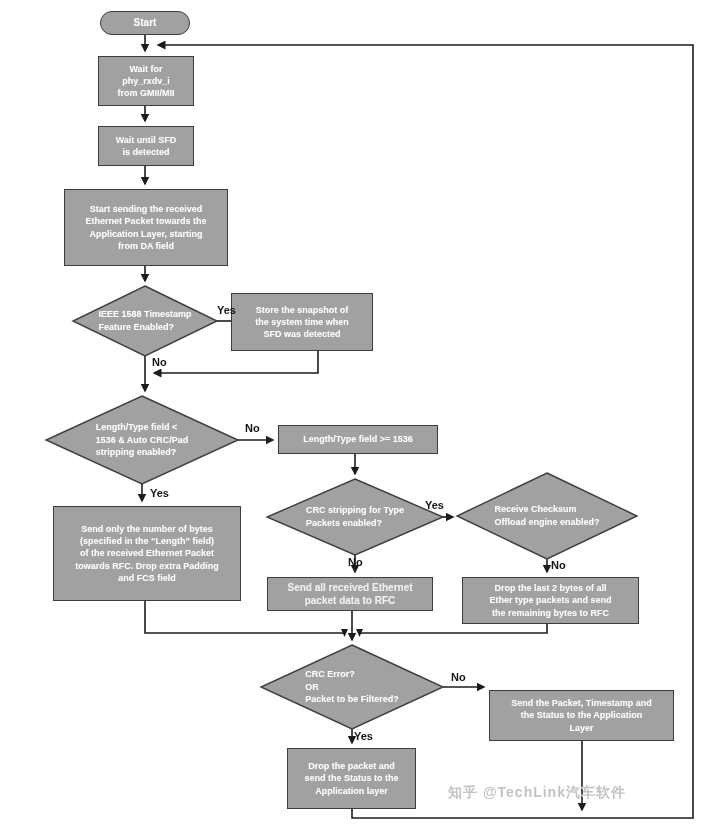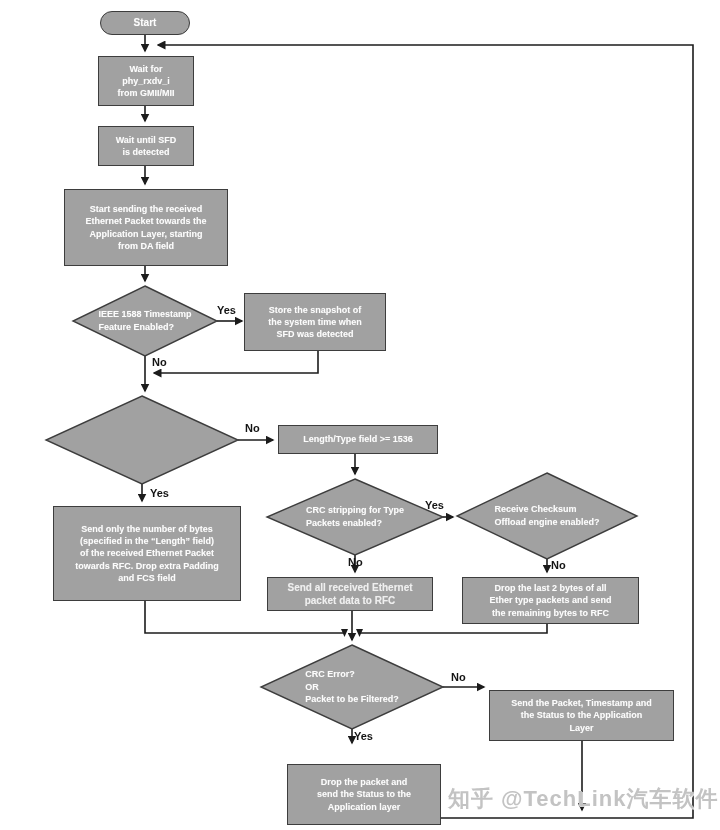--- a/index.html
+++ b/index.html
@@ -19,21 +19,21 @@
   .dmtext{
     position:absolute;display:flex;align-items:center;justify-content:center;text-align:left;
     color:var(--node-text);font-weight:bold;font-size:9px;line-height:1.4;white-space:pre-line;
     text-shadow:0 0 1px rgba(255,255,255,.35);pointer-events:none;
   }
   .elabel{
     position:absolute;color:var(--label);font-weight:bold;font-size:11px;line-height:1;
   }
   .watermark{
     position:absolute;left:448px;top:784px;color:var(--watermark);
-    font-size:22px;font-weight:bold;letter-spacing:1px;white-space:nowrap;
+    font-size:14px;font-weight:bold;letter-spacing:1px;white-space:nowrap;
     text-shadow:1px 1px 0 rgba(255,255,255,.8);
   }
   .sendall{font-size:10px;font-weight:bold;color:#efefef;}
 </style>
 </head>
 <body>
 
 <div class="canvas">
 
   <svg class="wires" viewBox="0 0 720 830" xmlns="http://www.w3.org/2000/svg">
@@ -76,43 +76,46 @@
   <div class="node oval" style="left:100px;top:11px;width:90px;height:24px;">Start</div>
   <div class="node box" style="left:98px;top:56px;width:96px;height:50px;">Wait for
 phy_rxdv_i
 from GMII/MII</div>
   <div class="node box" style="left:98px;top:126px;width:96px;height:40px;">Wait until SFD
 is detected</div>
   <div class="node box" style="left:64px;top:189px;width:164px;height:77px;">Start sending the received
 Ethernet Packet towards the
 Application Layer, starting
 from DA field</div>
-  <div class="node box" style="left:244px;top:293px;width:142px;height:58px;">Store the snapshot of
+  <div class="node box" style="left:231px;top:293px;width:142px;height:58px;">Store the snapshot of
 the system time when
 SFD was detected</div>
   <div class="node box" style="left:278px;top:425px;width:160px;height:29px;">Length/Type field &gt;= 1536</div>
   <div class="node box" style="left:53px;top:506px;width:188px;height:95px;">Send only the number of bytes
 (specified in the “Length” field)
 of the received Ethernet Packet
 towards RFC. Drop extra Padding
 and FCS field</div>
   <div class="node box sendall" style="left:267px;top:577px;width:166px;height:34px;">Send all received Ethernet
 packet data to RFC</div>
   <div class="node box" style="left:462px;top:577px;width:177px;height:47px;">Drop the last 2 bytes of all
 Ether type packets and send
 the remaining bytes to RFC</div>
   <div class="node box" style="left:489px;top:662px;width:185px;height:51px;margin-top:28px;">Send the Packet, Timestamp and
 the Status to the Application
 Layer</div>
-  <div class="node box" style="left:287px;top:764px;width:154px;height:61px;">Drop the packet and
+  <div class="node box" style="left:287px;top:748px;width:129px;height:61px;">Drop the packet and
 send the Status to the
 Application layer</div>
 
   <div class="dmtext" style="left:73px;top:286px;width:144px;height:70px;">IEEE 1588 Timestamp
 Feature Enabled?</div>
+  <div class="dmtext" style="left:46px;top:396px;width:192px;height:88px;">Length/Type field &lt;
+1536 &amp; Auto CRC/Pad
+stripping enabled?</div>
   <div class="dmtext" style="left:267px;top:479px;width:176px;height:76px;">CRC stripping for Type
 Packets enabled?</div>
   <div class="dmtext" style="left:457px;top:473px;width:180px;height:86px;">Receive Checksum
 Offload engine enabled?</div>
   <div class="dmtext" style="left:261px;top:645px;width:182px;height:84px;">CRC Error?
 OR
 Packet to be Filtered?</div>
 
   <div class="elabel" style="left:217px;top:305px;">Yes</div>
   <div class="elabel" style="left:152px;top:357px;">No</div>

